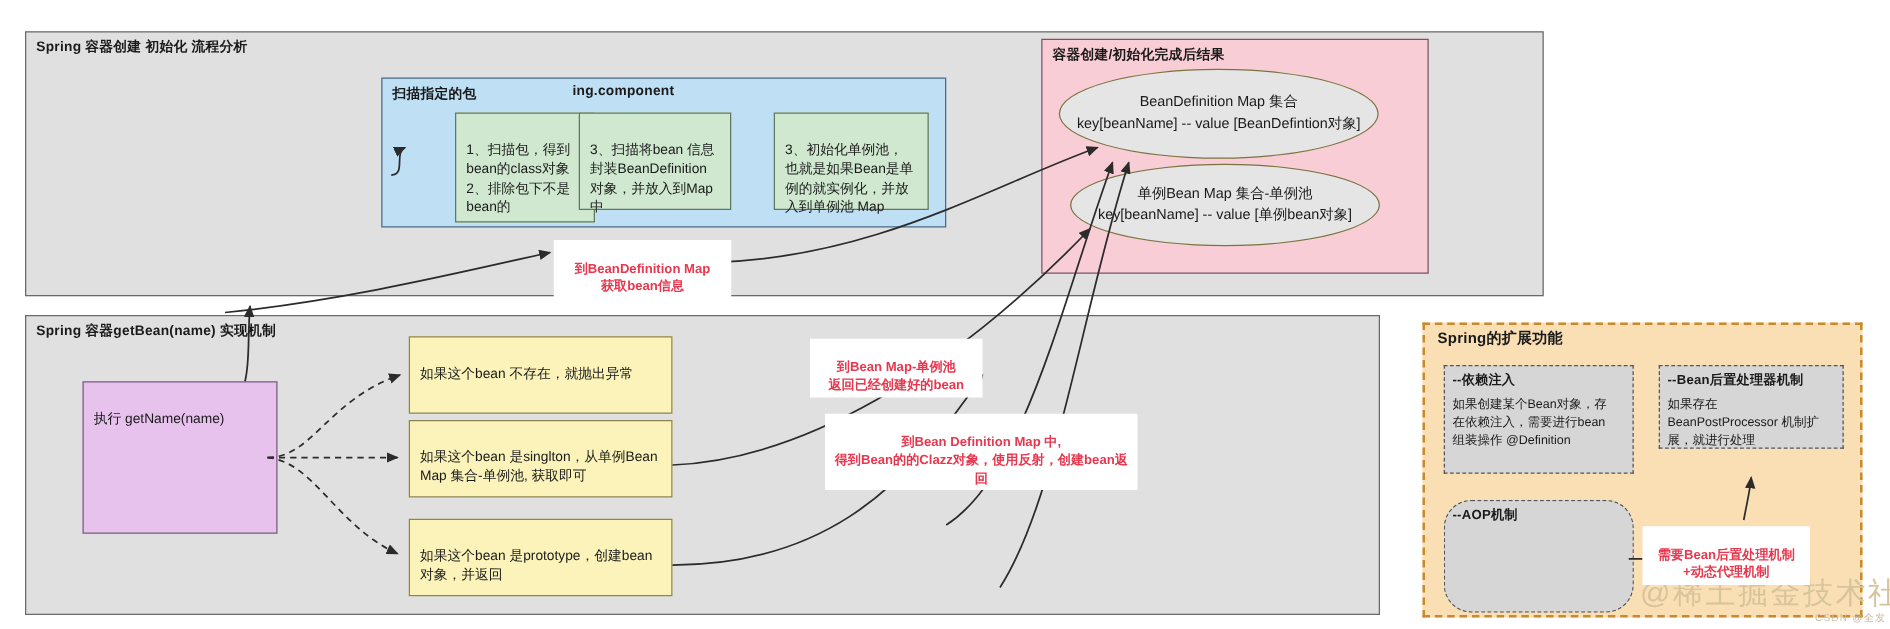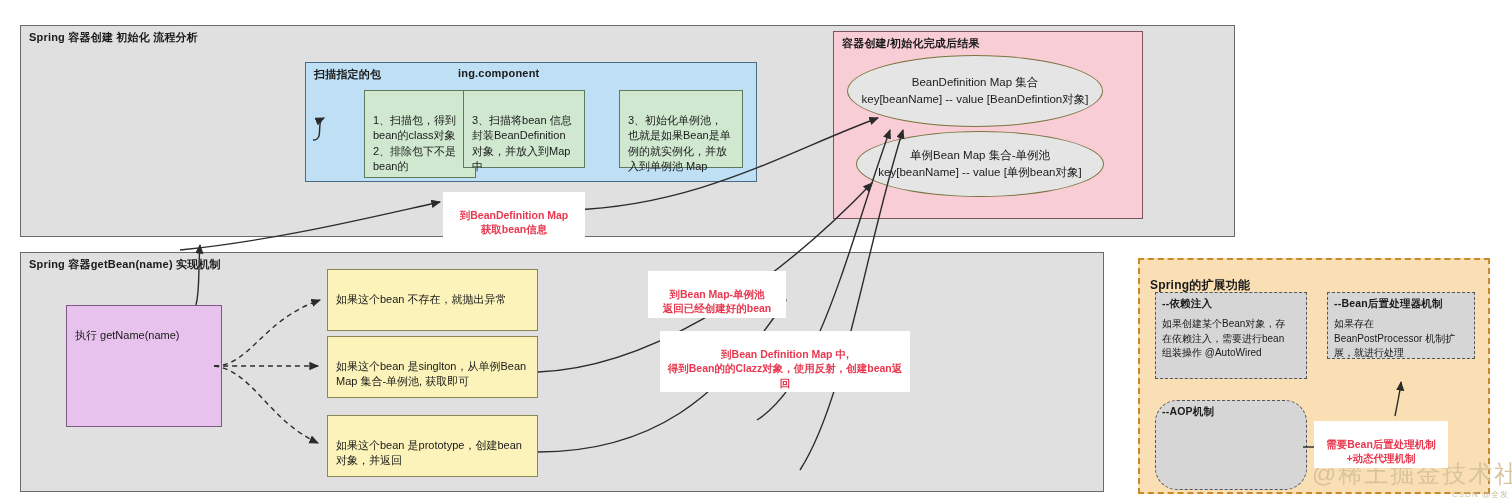--- a/index.html
+++ b/index.html
@@ -108,29 +108,29 @@
   <div class="node yellow" style="left:327px;top:336px;width:211px;height:62px;">
     <span>如果这个bean 是singlton，从单例Bean
 Map 集合-单例池, 获取即可</span>
   </div>
   <div class="node yellow" style="left:327px;top:415px;width:211px;height:62px;">
     <span>如果这个bean 是prototype，创建bean
 对象，并返回</span>
   </div>
 
   <div class="frame orange-frame" style="left:1138px;top:258px;width:352px;height:236px;">
-    <div class="frame-title" style="left:10px;top:17px;font-size:12px;">Spring的扩展功能</div>
+    <div class="frame-title" style="left:10px;top:2px;font-size:12px;">Spring的扩展功能</div>
   </div>
 
   <div class="frame gray-dashed" style="left:1155px;top:292px;width:152px;height:87px;padding-left:20px;">
     <div class="frame-title" style="left:6px;top:4px;font-size:10.5px;">--依赖注入</div>
     <div style="position:absolute;left:6px;top:24px;right:4px;font-size:10px;
                 line-height:1.45;white-space:pre-line;">如果创建某个Bean对象，存
 在依赖注入，需要进行bean
-组装操作 @AutoWired</div>
+组装操作 @Definition</div>
   </div>
 
   <div class="frame gray-dashed" style="left:1327px;top:292px;width:148px;height:67px;">
     <div class="frame-title" style="left:6px;top:4px;font-size:10.5px;">--Bean后置处理器机制</div>
     <div style="position:absolute;left:6px;top:24px;right:4px;font-size:10px;
                 line-height:1.45;white-space:pre-line;">如果存在
 BeanPostProcessor 机制扩
 展，就进行处理</div>
   </div>
 

